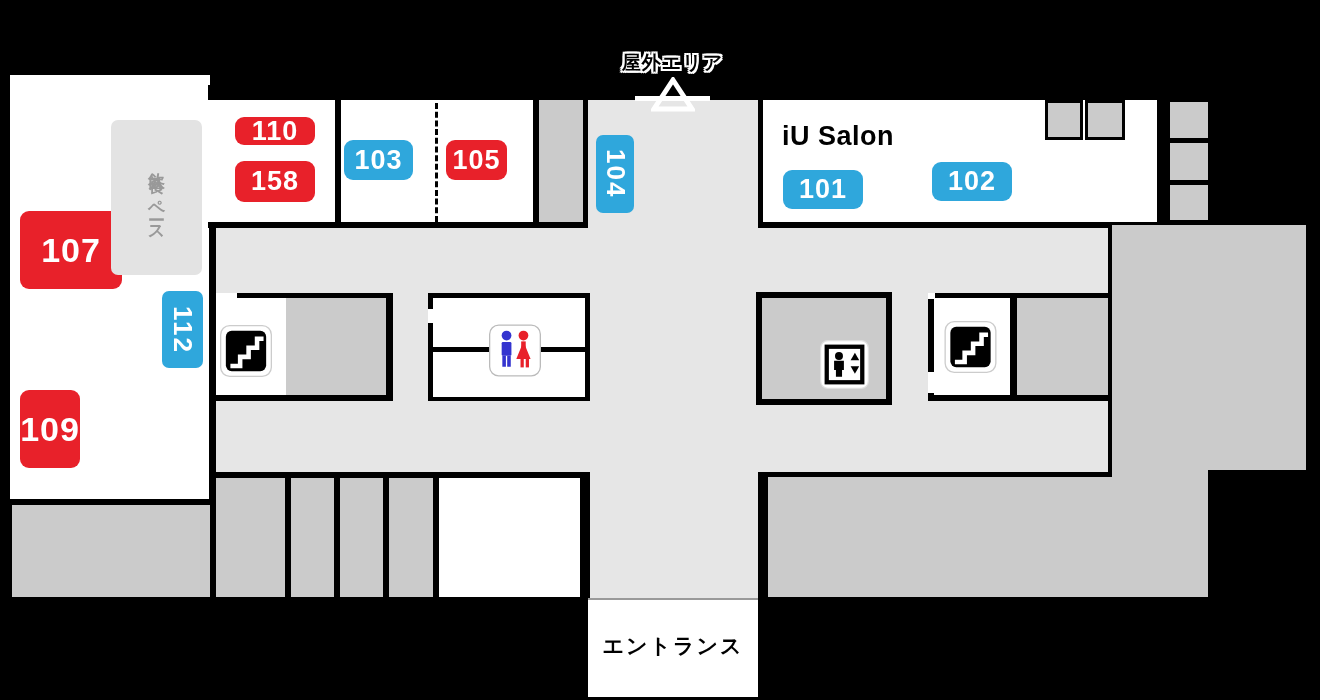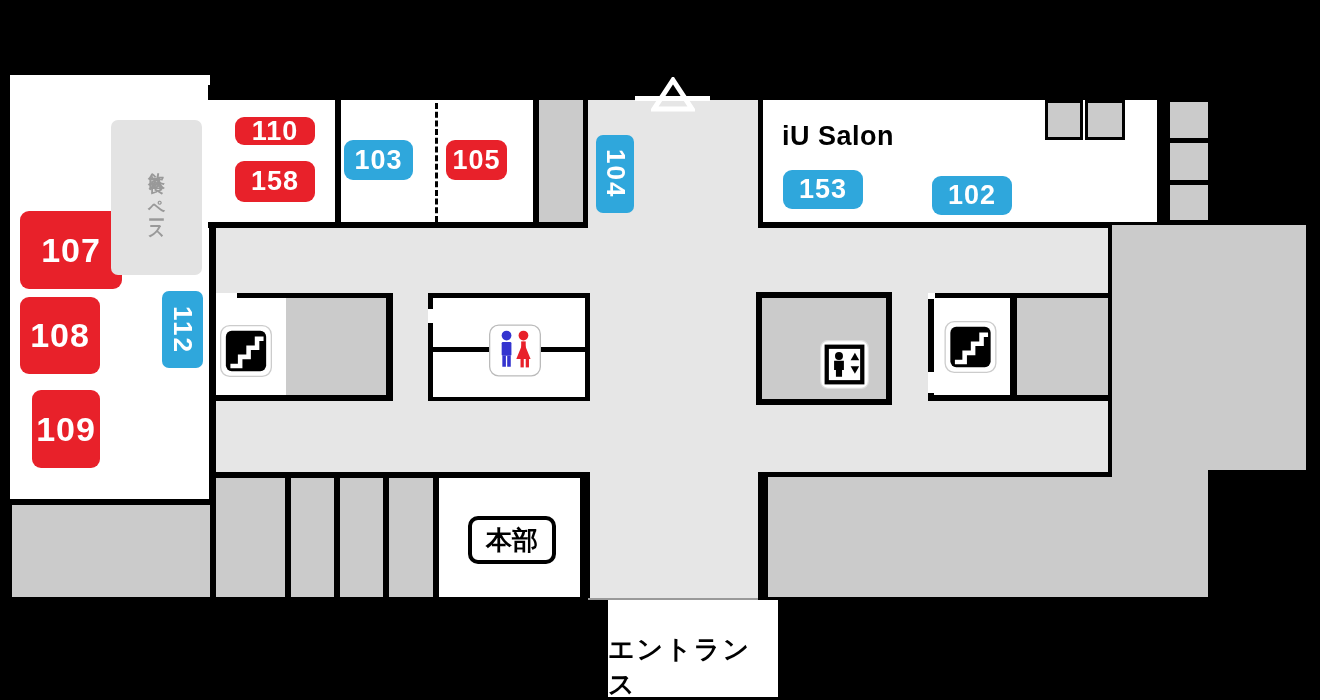--- a/index.html
+++ b/index.html
@@ -21,22 +21,22 @@
   .dining{position:absolute;background:#e3e3e3;border-radius:7px;display:flex;
           align-items:center;justify-content:center;}
   .dining span{writing-mode:vertical-rl;color:#999;font-size:17px;letter-spacing:3px;}
   .outdoor{position:absolute;color:#000;font-size:19px;letter-spacing:1px;text-align:center;
     text-shadow:-2px -2px 0 #fff,2px -2px 0 #fff,-2px 2px 0 #fff,2px 2px 0 #fff,
                  0 -2px 0 #fff,0 2px 0 #fff,-2px 0 0 #fff,2px 0 0 #fff;}
   .salon-label{position:absolute;color:#000;font-size:27px;letter-spacing:0.5px;}
   .hq{position:absolute;background:#fff;border:4px solid #000;border-radius:10px;
       display:flex;align-items:center;justify-content:center;font-size:26px;color:#000;}
   .entrance{position:absolute;background:#fff;display:flex;align-items:flex-start;
-      justify-content:center;color:#000;font-size:26px;letter-spacing:2px;padding-top:32px;
-      box-sizing:border-box;margin-left:20px;}
+      justify-content:center;color:#000;font-size:21px;letter-spacing:2px;padding-top:32px;
+      box-sizing:border-box;}
   .icon{position:absolute;}
 </style>
 </head>
 <body>
 
 <div id="canvas">
 
   <div class="floor" style="left:10px;top:75px;width:200px;height:424px;"></div>
   <div class="wall" style="left:10px;top:499px;width:200px;height:6px;"></div>
   <div class="block" style="left:12px;top:505px;width:198px;height:92px;"></div>
@@ -99,47 +99,44 @@
   <div class="block" style="left:389px;top:478px;width:44px;height:119px;"></div>
   <div class="floor" style="left:439px;top:478px;width:141px;height:119px;"></div>
 
   <div class="corr" style="left:590px;top:472px;width:168px;height:126px;"></div>
   <div class="wall" style="left:758px;top:477px;width:10px;height:120px;"></div>
   <div class="abs" style="left:588px;top:598px;width:170px;height:2px;background:#999;"></div>
   <div class="entrance" style="left:588px;top:600px;width:170px;height:97px;">
     <span>エントランス</span>
   </div>
 
+  <div class="outdoor" style="left:600px;top:50px;width:145px;">屋外エリア</div>
   <svg class="icon" style="left:651px;top:77px;" width="44" height="35" viewBox="0 0 44 35">
     <polygon points="22,3 41,32 3,32" fill="none" stroke="#fff" stroke-width="5"></polygon>
   </svg>
 
   <div class="badge red badge-big" style="left:20px;top:211px;width:102px;height:78px;">107</div>
-  <div class="badge red badge-big" style="left:20px;top:297px;width:80px;height:77px;">108</div>
-  <div class="badge red badge-big" style="left:32px;top:390px;width:68px;height:78px;">109</div>
+  <div class="badge red badge-big" style="left:20px;top:390px;width:60px;height:78px;">109</div>
 
   <div class="dining" style="left:111px;top:120px;width:91px;height:155px;">
     <span>飲食スペース</span>
   </div>
 
   <div class="badge blue badge-v" style="left:162px;top:291px;width:41px;height:77px;border-radius:7px;">112</div>
 
   <div class="badge red badge-h" style="left:235px;top:117px;width:80px;height:28px;">110</div>
   <div class="badge red badge-h" style="left:235px;top:161px;width:80px;height:41px;">158</div>
   <div class="badge blue badge-h" style="left:344px;top:140px;width:69px;height:40px;text-align:right;">103</div>
   <div class="badge red badge-h" style="left:446px;top:140px;width:61px;height:40px;">105</div>
   <div class="badge blue badge-v" style="left:596px;top:135px;width:38px;height:78px;border-radius:7px;">104</div>
 
   <div class="salon-label" style="left:782px;top:121px;">iU Salon</div>
-  <div class="badge blue badge-h" style="left:783px;top:170px;width:80px;height:39px;">153</div>
-  <div class="badge blue badge-h" style="left:932px;top:176px;width:80px;height:39px;">102</div>
+  <div class="badge blue badge-h" style="left:783px;top:170px;width:80px;height:39px;">101</div>
+  <div class="badge blue badge-h" style="left:932px;top:162px;width:80px;height:39px;">102</div>
 
-  <div class="hq" style="left:468px;top:516px;width:80px;height:40px;">
-    <span>本部</span>
-  </div>
 
   <svg class="icon" style="left:220px;top:325px;" width="52" height="52" viewBox="0 0 80 80">
     <rect x="1" y="1" width="78" height="78" rx="14" fill="#fff" stroke="#ccc" stroke-width="2"></rect>
     <rect x="9" y="9" width="62" height="62" rx="9" fill="#000"></rect>
     <path d="M16 63 H31 V49 H44 V35 H57 V21 H67" stroke="#fff" stroke-width="7" fill="none"></path>
   </svg>
 
   <svg class="icon" style="left:489px;top:324px;" width="52" height="53" viewBox="0 0 80 80">
     <rect x="1" y="1" width="78" height="78" rx="14" fill="#fff" stroke="#bbb" stroke-width="2"></rect>
     <g fill="#3434cf">

